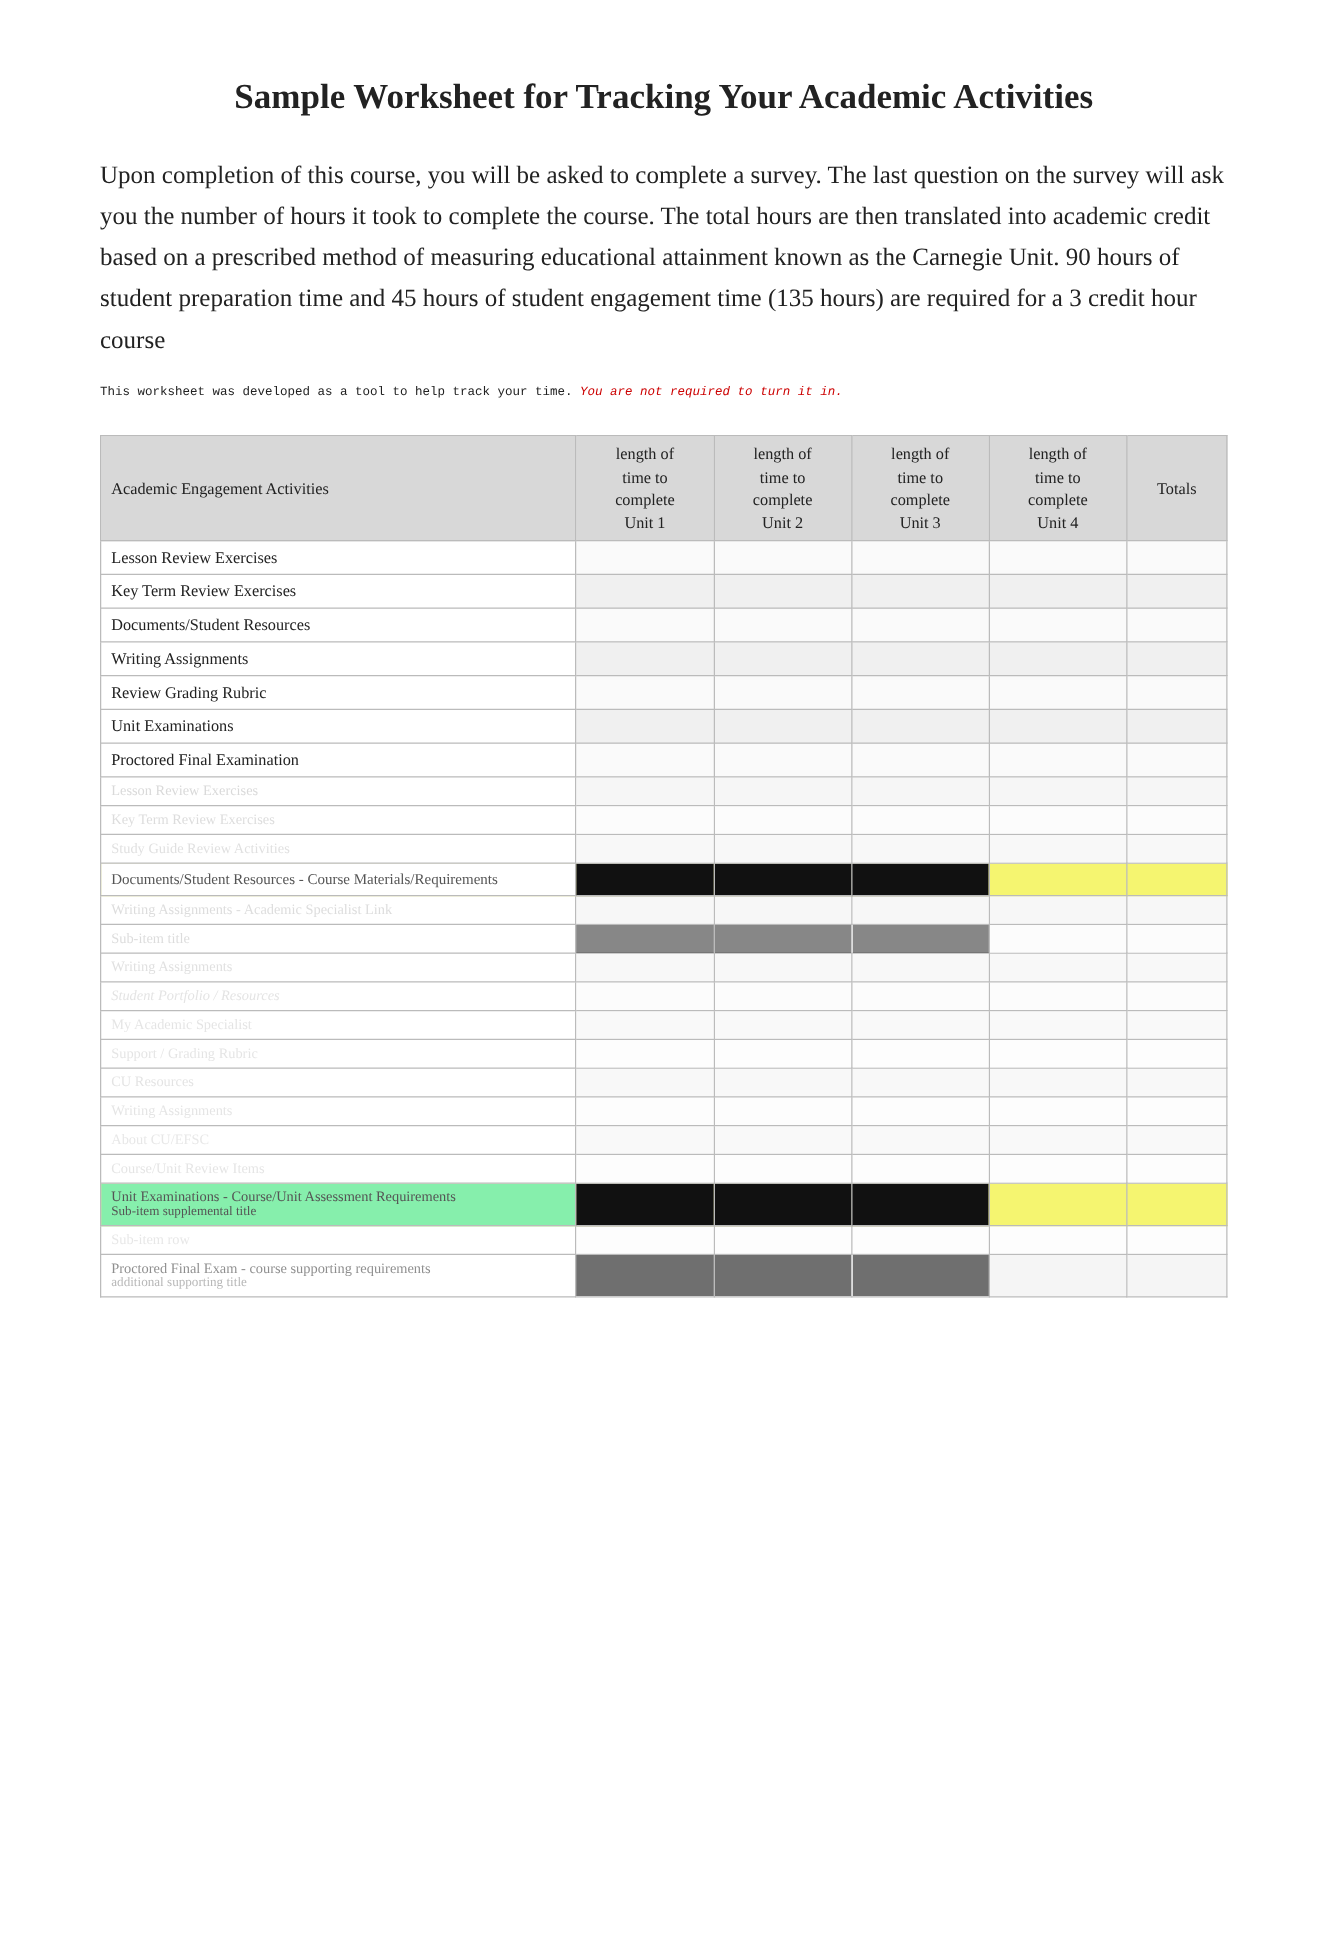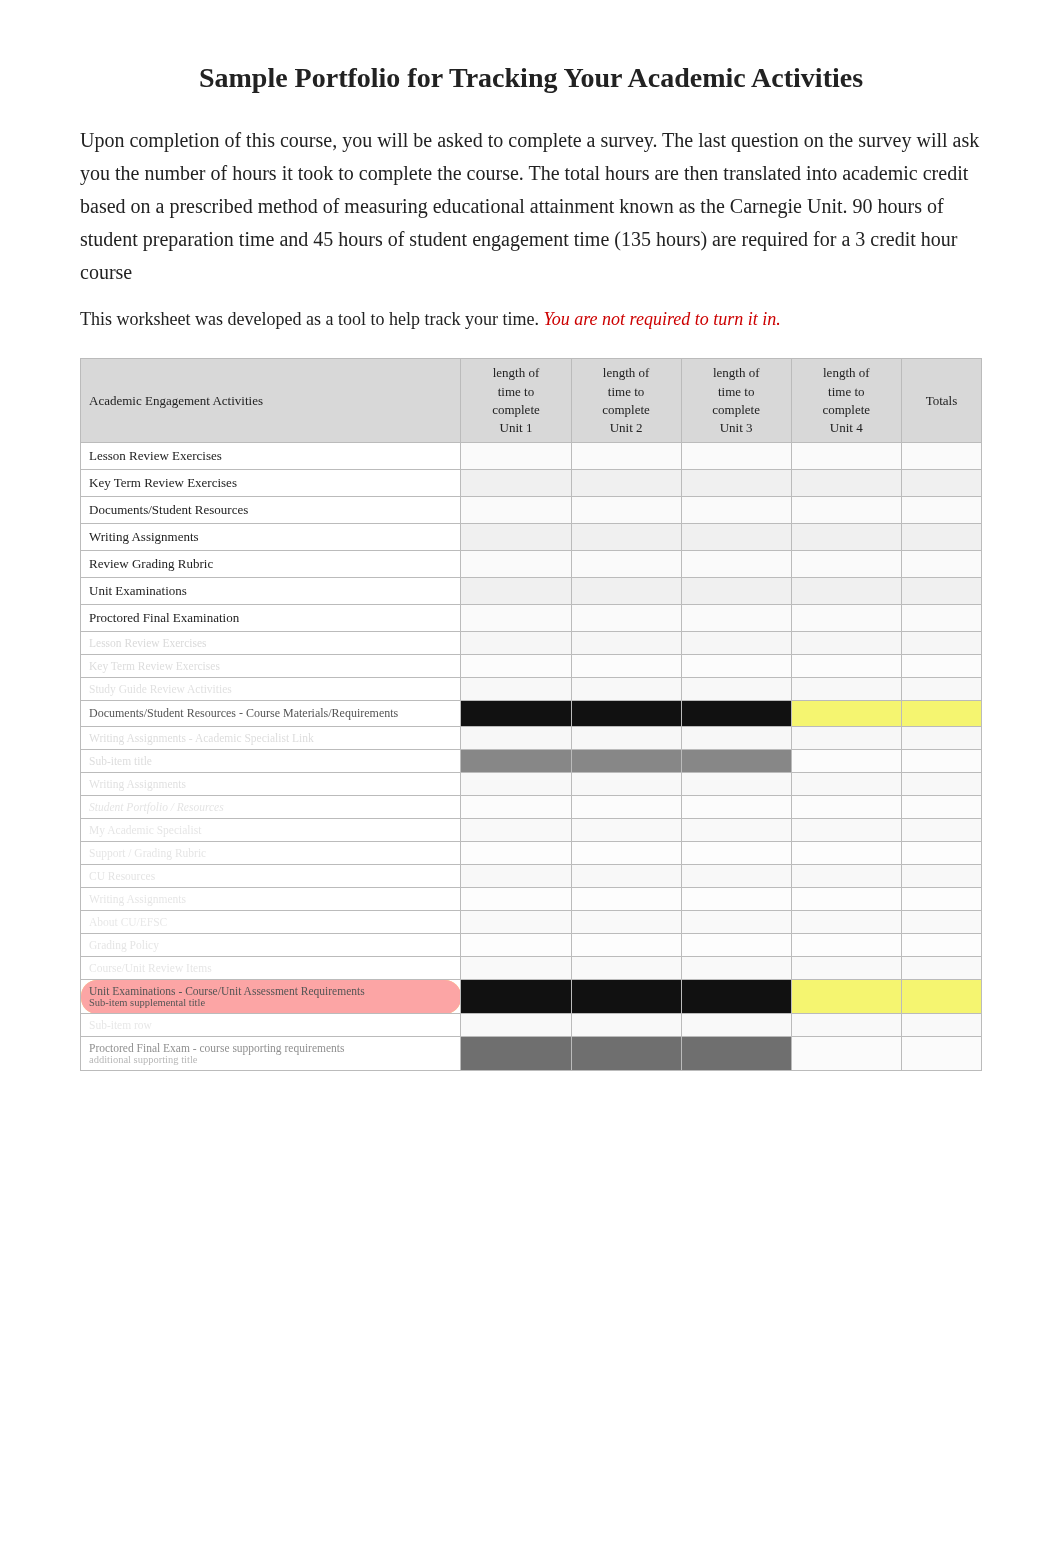--- a/index.html
+++ b/index.html
@@ -17,22 +17,23 @@
       font-weight: bold;
       margin-bottom: 28px;
       line-height: 1.3;
     }
     .intro-text {
       font-size: 20px;
       line-height: 1.65;
       margin-bottom: 20px;
     }
     .intro-text2 {
-      font-size: 18px;
+      font-size: 10px;
       margin-bottom: 28px;
+      font-family: Liberation Mono, monospace;
     }
     .highlight-note {
       color: #c00;
       font-style: italic;
     }
     table {
       width: 100%;
       border-collapse: collapse;
       font-size: 13px;
     }
@@ -78,21 +79,21 @@
       font-size: 11.5px;
       display: block;
     }
     td.unit-cell {
       text-align: center;
     }
   </style>
 </head>
 <body>
 
-<h1>Sample Portfolio for Tracking Your Academic Activities</h1>
+<h1>Sample Worksheet for Tracking Your Academic Activities</h1>
 
 <p class="intro-text">Upon completion of this course, you will be asked to complete a survey. The last question on the survey will ask you the number of hours it took to complete the course. The total hours are then translated into academic credit based on a prescribed method of measuring educational attainment known as the Carnegie Unit. 90 hours of student preparation time and 45 hours of student engagement time (135 hours) are required for a 3 credit hour course</p>
 
 <p class="intro-text2">
   <span>This worksheet was developed as a tool to help track your time.</span>
   <span class="highlight-note">You are not required to turn it in.</span>
 </p>
 
 <table>
   <thead>
@@ -301,41 +302,31 @@
           <span class="blurred-text">About CU/EFSC</span>
         </td>
       <td class="unit-cell"></td>
       <td class="unit-cell"></td>
       <td class="unit-cell"></td>
       <td class="unit-cell"></td>
       <td class="unit-cell"></td>
     </tr>
     <tr style="opacity:0.38;">
       <td>
-          <span class="blurred-text">Grading Policy</span>
-        </td>
-      <td class="unit-cell"></td>
-      <td class="unit-cell"></td>
-      <td class="unit-cell"></td>
-      <td class="unit-cell"></td>
-      <td class="unit-cell"></td>
-    </tr>
-    <tr style="opacity:0.38;">
-      <td>
           <span class="blurred-text">Course/Unit Review Items</span>
         </td>
       <td class="unit-cell"></td>
       <td class="unit-cell"></td>
       <td class="unit-cell"></td>
       <td class="unit-cell"></td>
       <td class="unit-cell"></td>
     </tr>
 
     <tr style="background:#f5f570;">
-      <td style="background:#fca5a5; font-size:11.5px; color:#555;border-radius:16px;">Unit Examinations - Course/Unit Assessment Requirements<br><span style="font-size:10.5px; display:block;">Sub-item supplemental title</span></td>
+      <td style="background:#86efac; font-size:11.5px; color:#555;">Unit Examinations - Course/Unit Assessment Requirements<br><span style="font-size:10.5px; display:block;">Sub-item supplemental title</span></td>
       <td class="unit-cell cell-blacked"></td>
       <td class="unit-cell cell-blacked"></td>
       <td class="unit-cell cell-blacked"></td>
       <td class="unit-cell" style="background:#f5f570;"></td>
       <td class="unit-cell" style="background:#f5f570;"></td>
     </tr>
 
     <tr style="opacity:0.35;">
       <td>
           <span class="blurred-text">Sub-item row</span>

